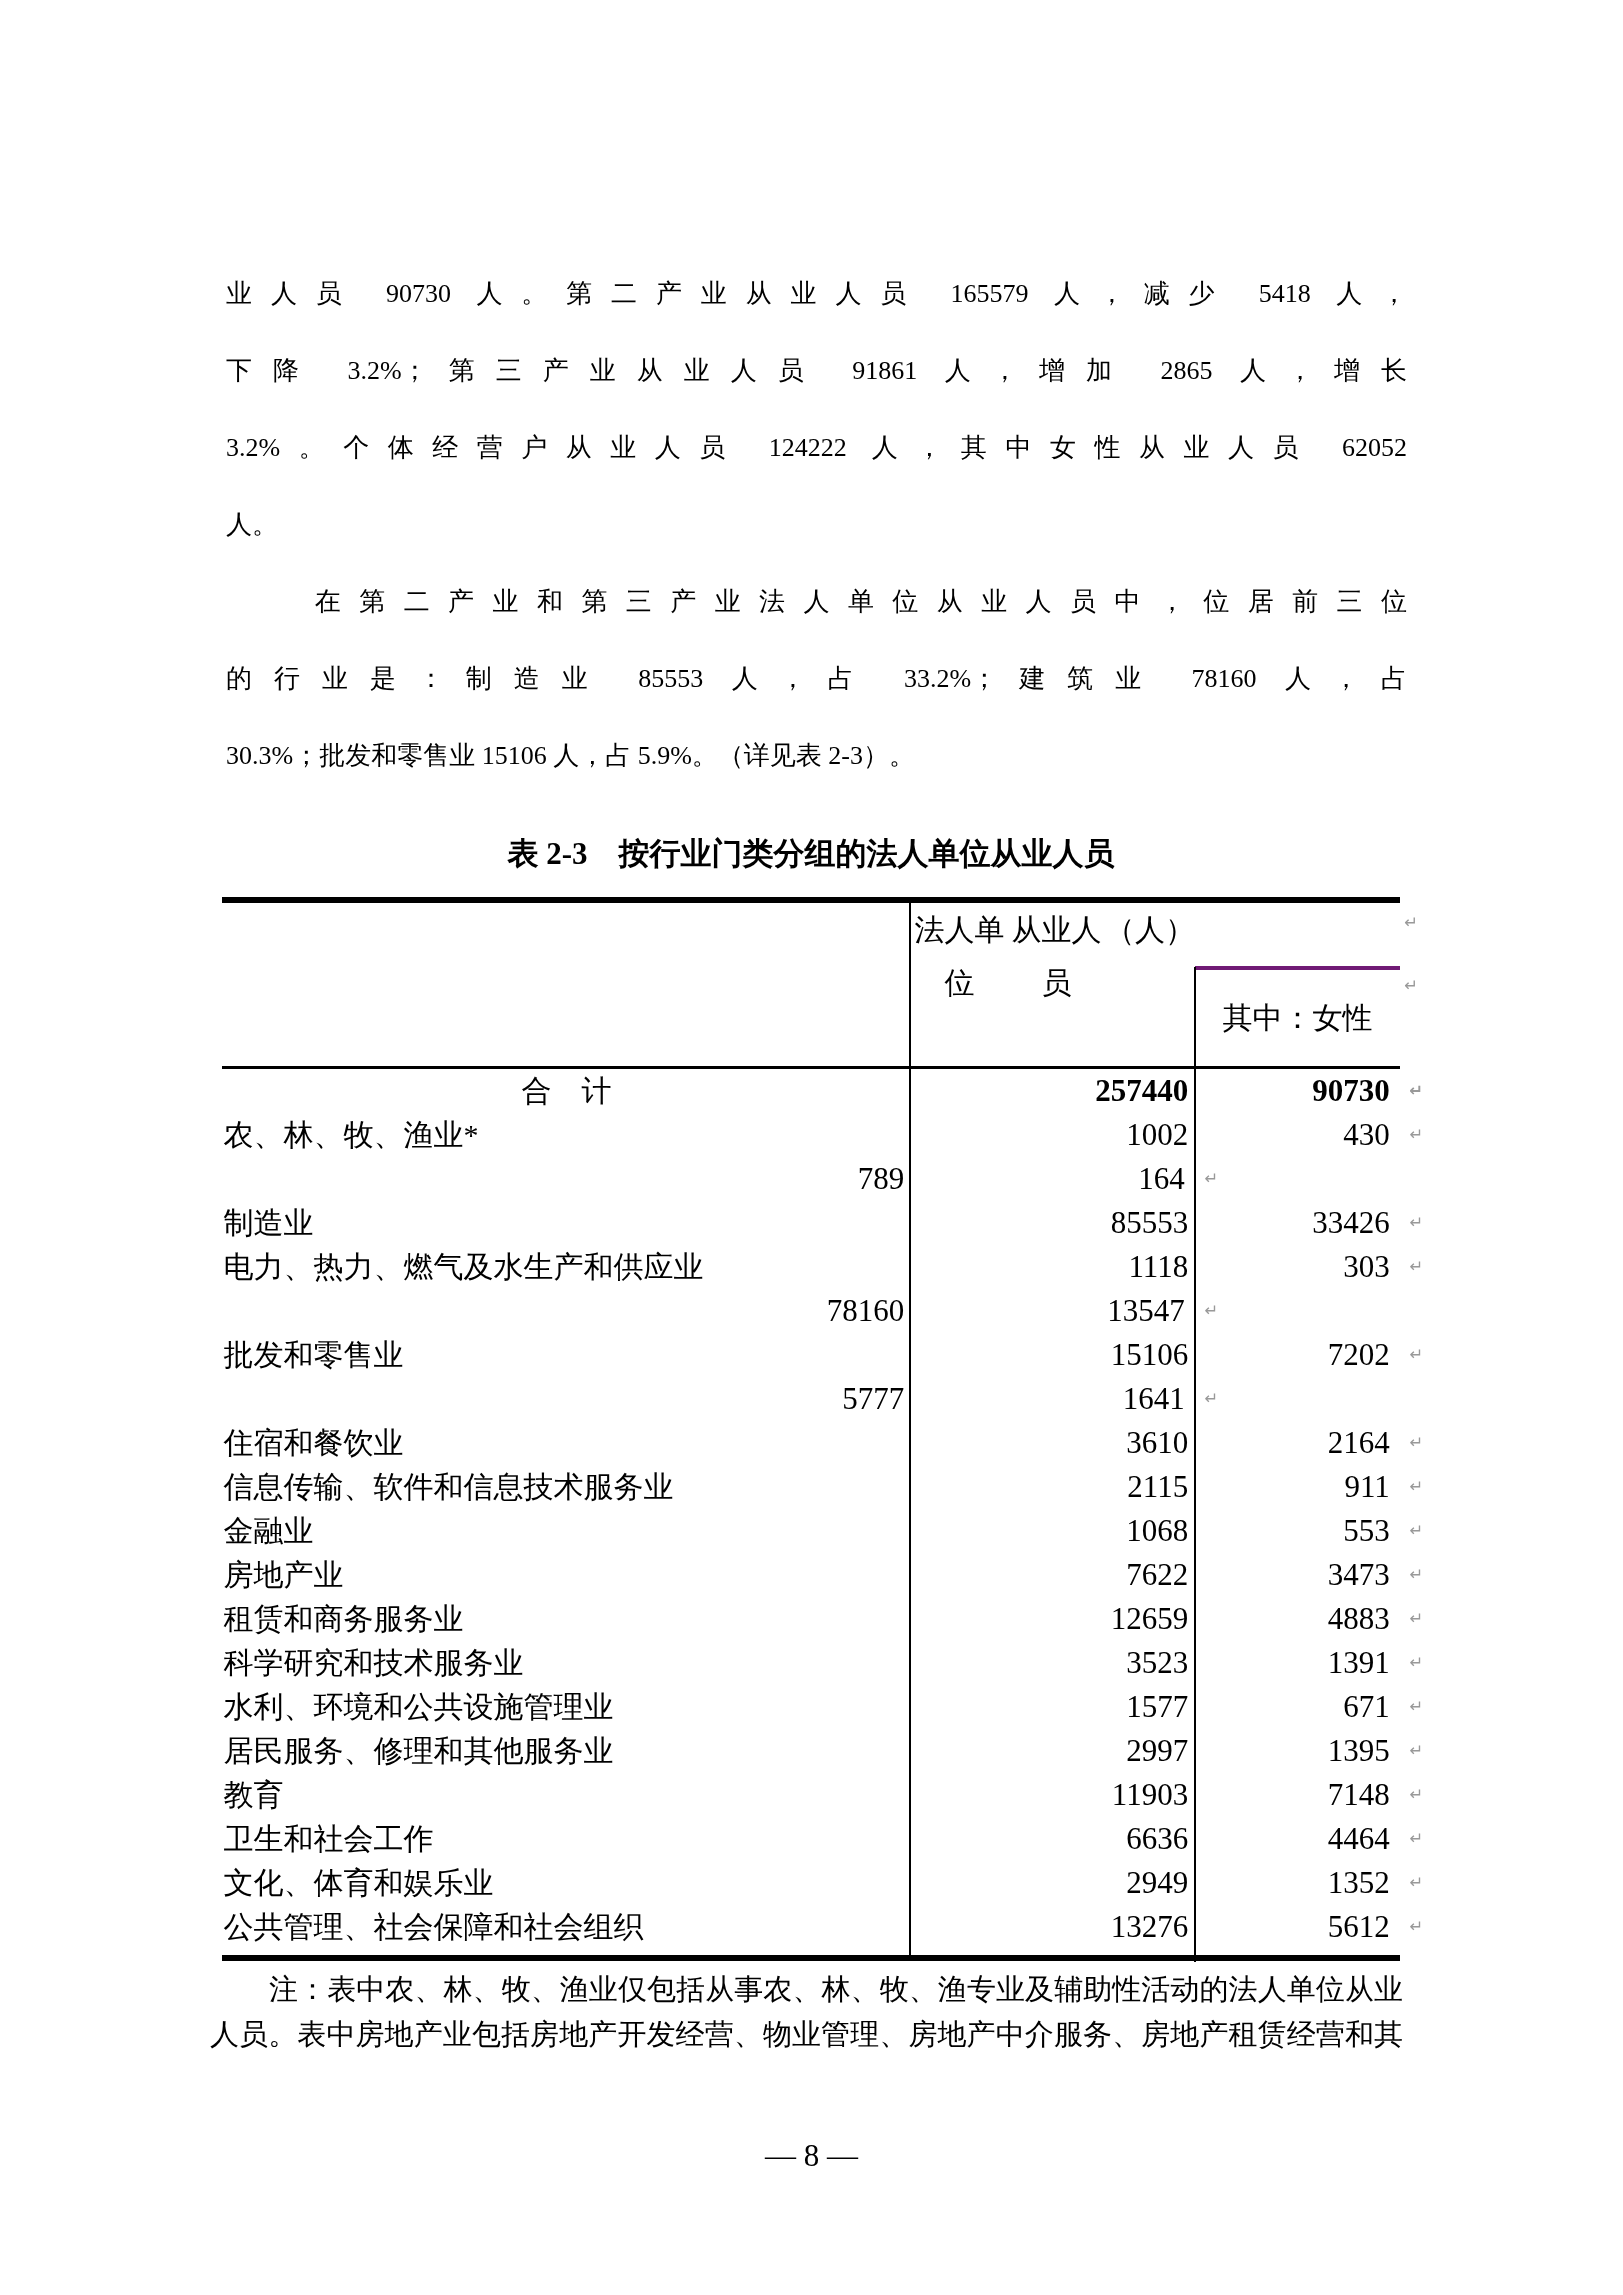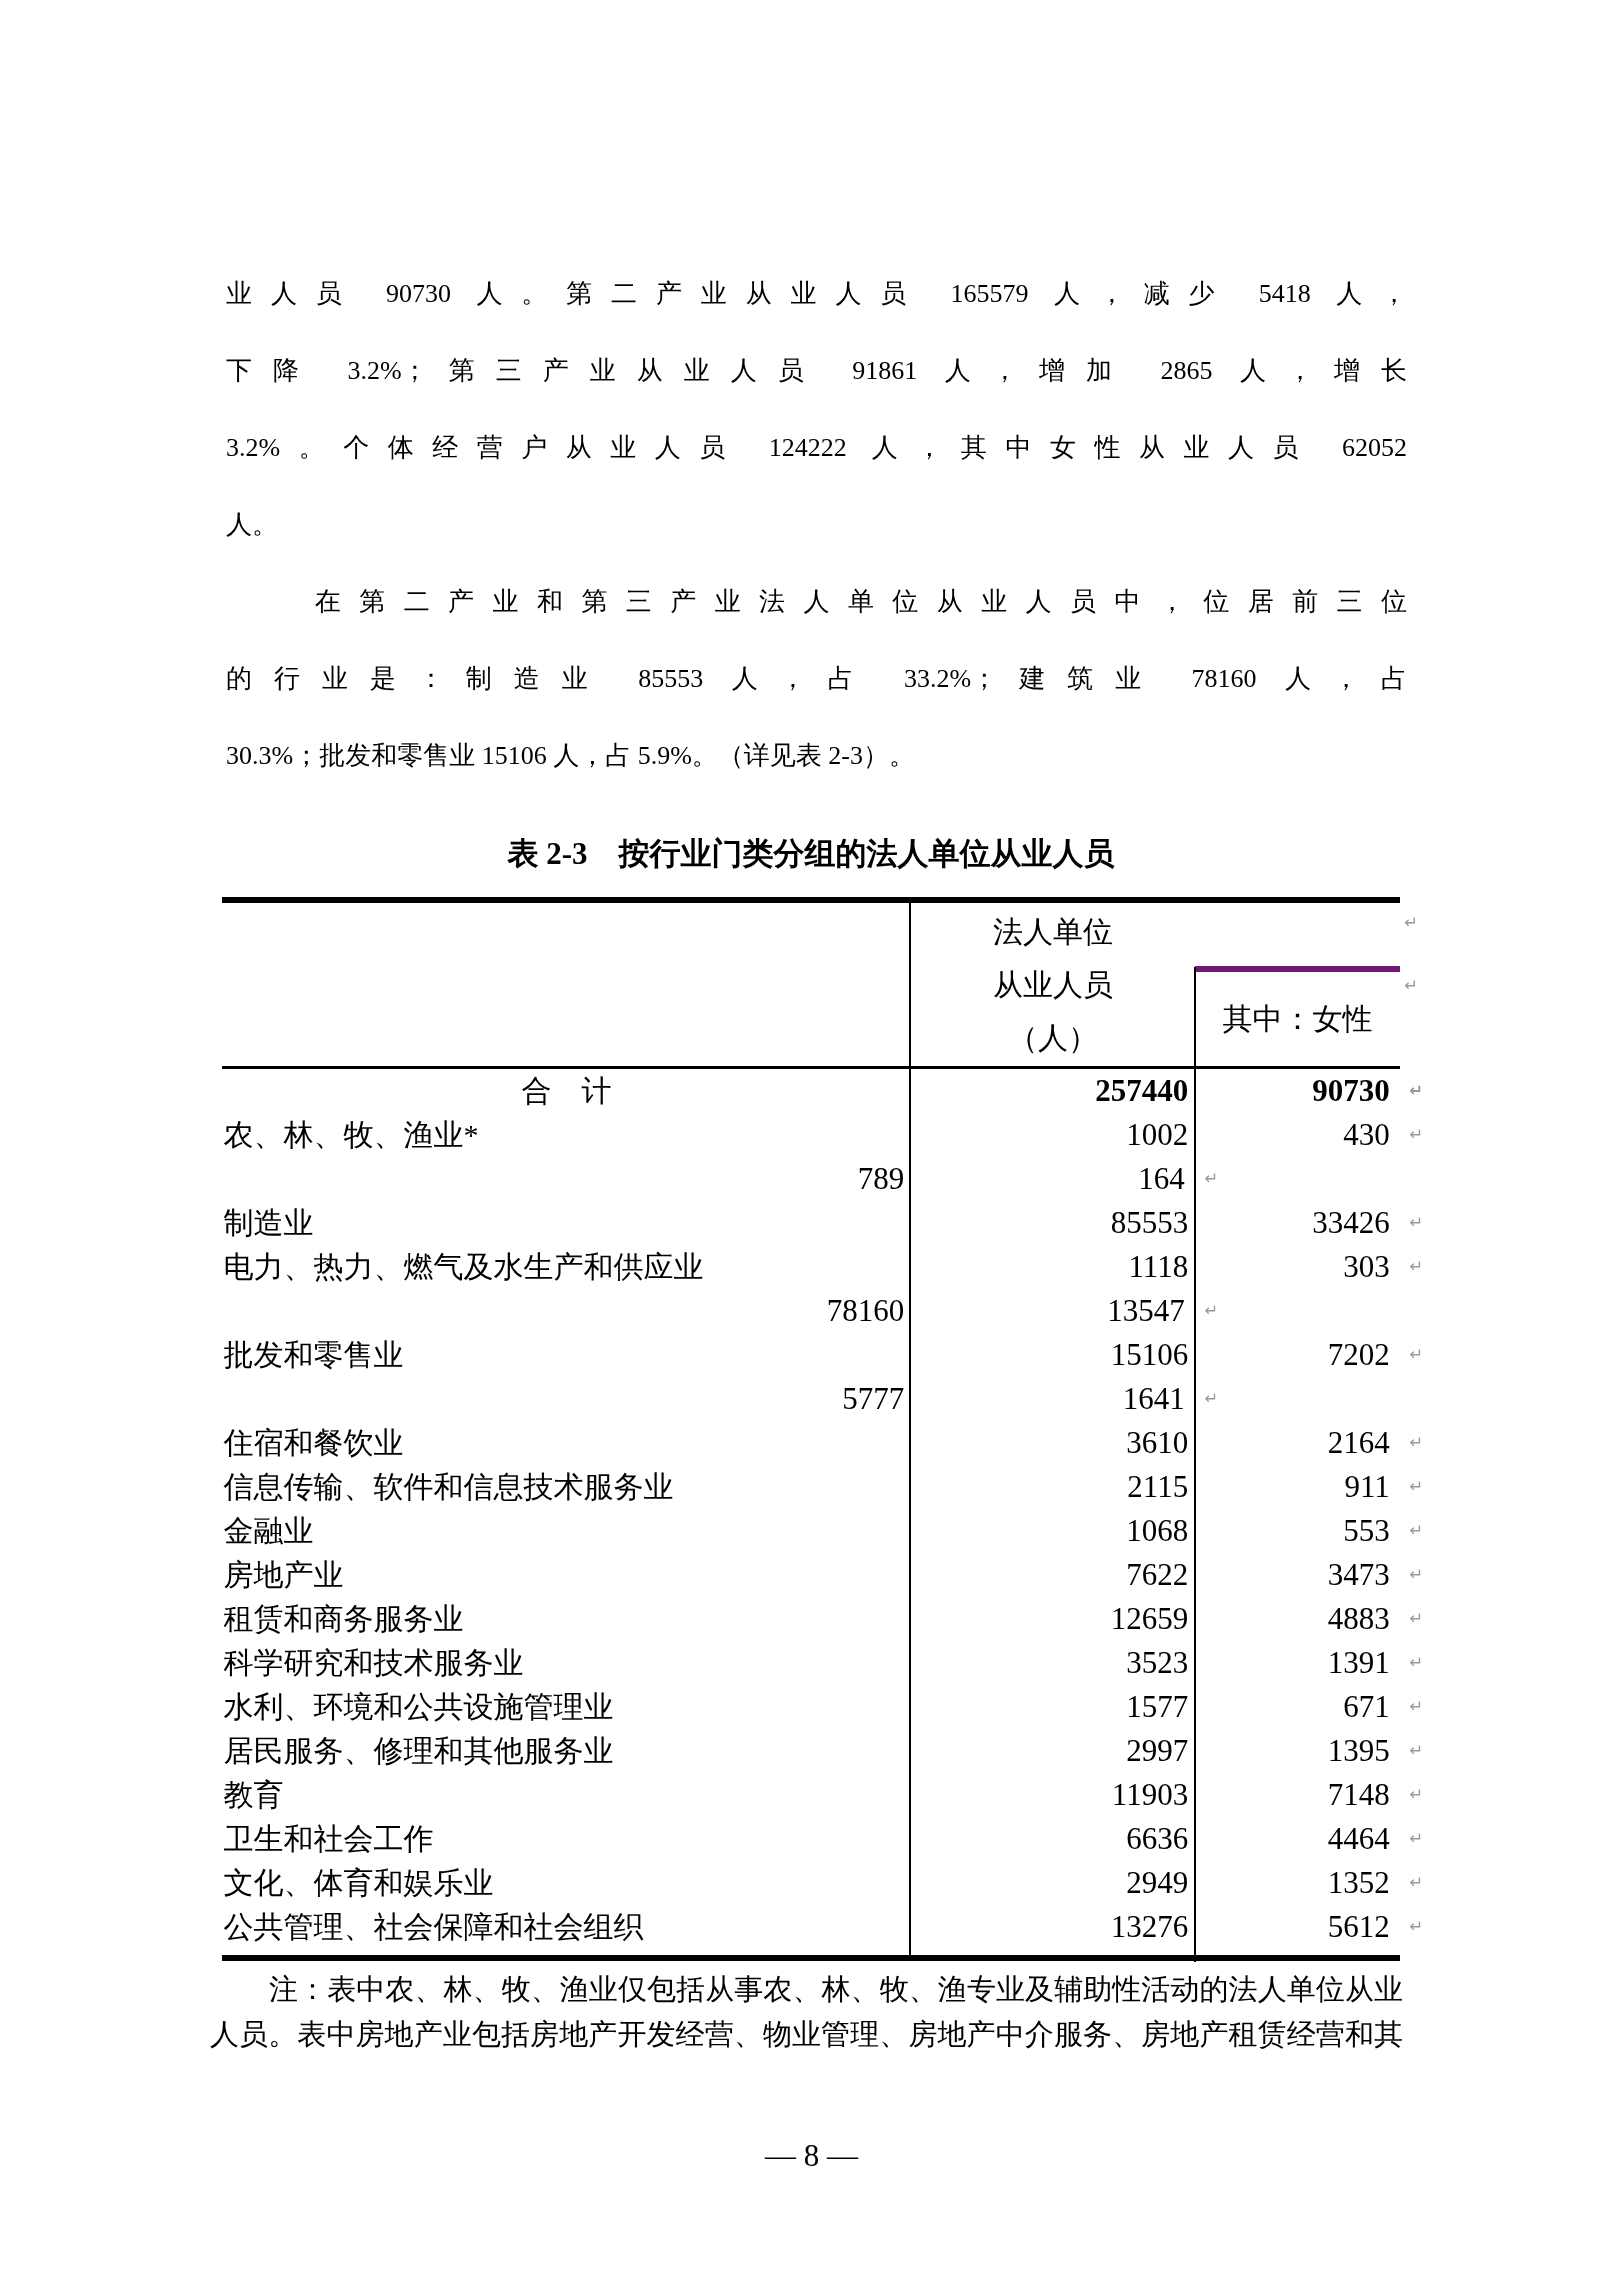--- a/index.html
+++ b/index.html
@@ -40,26 +40,26 @@
   }
   .t-top{position:absolute;left:0;top:0;width:1178px;height:6.1px;background:#000;}
   .t-rule{position:absolute;left:0;top:169px;width:1178px;height:2.7px;background:#000;}
   .t-bottom{position:absolute;left:0;top:1058px;width:1178px;height:6.1px;background:#000;}
   .vline{position:absolute;width:2px;background:#000;}
   .v1{left:687px;top:0;height:1064px;}
   .v2{left:972px;top:70px;height:995px;}
   .t-header{position:absolute;left:0;top:6.1px;width:1178px;height:163px;}
   .h-col2{
     position:absolute;left:689px;top:0;width:284px;height:163px;
-    display:flex;flex-direction:column;justify-content:center;
+    display:flex;flex-direction:row;justify-content:center;
   }
   .h-col2 .h-line{height:53px;line-height:53px;text-align:center;}
   .h-col3{
     position:absolute;left:973px;top:63px;width:205px;height:100px;
-    border-top:6px solid #701a75;box-sizing:border-box;
+    border-top:4px solid #701a75;box-sizing:border-box;
     display:flex;align-items:center;justify-content:center;font-family:Liberation Mono, monospace;
   }
   .pilcrow{
     position:absolute;color:#999;font-size:16.4px;line-height:16.4px;
     font-family:"DejaVu Sans","Liberation Sans",sans-serif;
   }
   .p-h1{left:1182px;top:12.3px;}
   .p-h2{left:1182px;top:75px;}
   .t-body{position:absolute;left:0;top:172px;width:1178px;height:886px;}
   .row{

